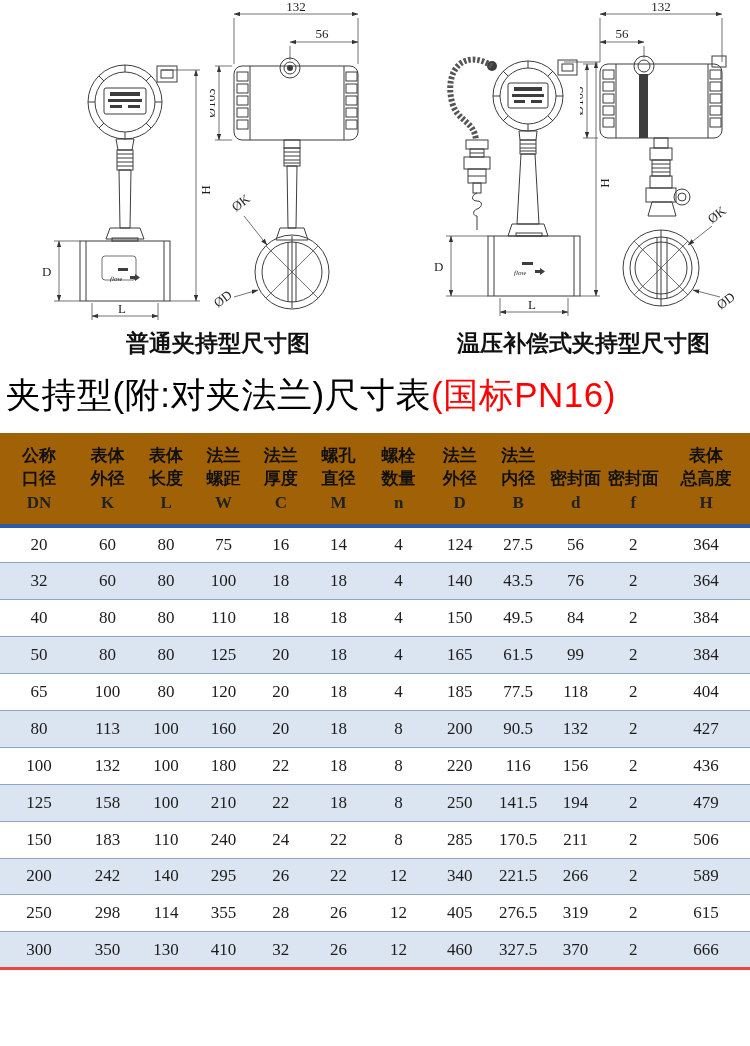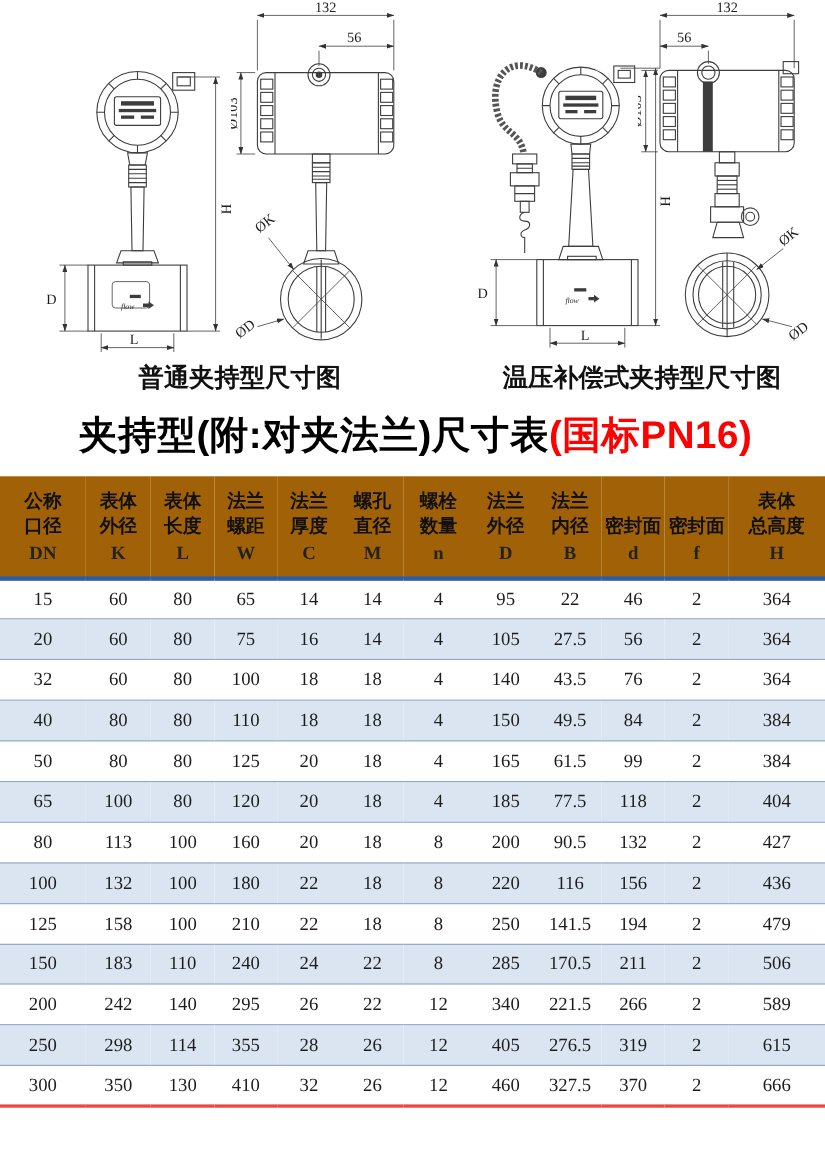--- a/index.html
+++ b/index.html
@@ -19,22 +19,22 @@
   .draw .hose { stroke: #555; stroke-width: 6; fill: none; stroke-dasharray: 2.6 1.9; }
   .draw text { font: 13px "Liberation Serif", serif; fill: #1d1d1d; stroke: none; }
   .draw text.flow { font: italic 7px "Liberation Serif", serif; }
   
   .captions { position: relative; height: 32px; }
   .captions span { position: absolute; top: 0; text-align: right;
     font-size: 23px; font-weight: bold; color: #111; }
   .cap-left  { left: 60px;  width: 250px; }
   .cap-right { left: 420px; width: 290px; }
   
-  .title { margin: 12px 0 14px 6px; font-size: 35px; font-weight: bold;
-    color: #000; letter-spacing: 0.5px; white-space: nowrap; text-align: center; }
+  .title { margin: 12px 0 14px 6px; font-size: 35px; font-weight: normal;
+    color: #000; letter-spacing: 0.5px; white-space: nowrap; }
   .title .hl { color: #fe0000; }
   
   table { width: 750px; border-collapse: collapse; table-layout: fixed; }
   thead tr { background: #a16207; height: 93px; }
   thead th { font-weight: bold; vertical-align: middle; padding-top: 2px;
     border-bottom: 4px solid #2a5caa; }
   thead th .zh { display: block; font-size: 17px; line-height: 23px; color: #111; }
   thead th .code { display: block; font-family: "Liberation Serif", serif;
     font-weight: bold; font-size: 17px; line-height: 25px; color: #222; }
   tbody td { height: 36.9px; text-align: center; vertical-align: middle;
@@ -410,42 +410,28 @@
         </th>
         <th>
           <span class="zh">表体</span>
           <span class="zh">总高度</span>
           <span class="code">H</span>
         </th>
       </tr>
   </thead>
   <tbody>
       <tr>
-        <td>15</td>
-        <td>60</td>
-        <td>80</td>
-        <td>65</td>
-        <td>14</td>
-        <td>14</td>
-        <td>4</td>
-        <td>95</td>
-        <td>22</td>
-        <td>46</td>
-        <td>2</td>
-        <td>364</td>
-      </tr>
-      <tr>
         <td>20</td>
         <td>60</td>
         <td>80</td>
         <td>75</td>
         <td>16</td>
         <td>14</td>
         <td>4</td>
-        <td>105</td>
+        <td>124</td>
         <td>27.5</td>
         <td>56</td>
         <td>2</td>
         <td>364</td>
       </tr>
       <tr>
         <td>32</td>
         <td>60</td>
         <td>80</td>
         <td>100</td>

